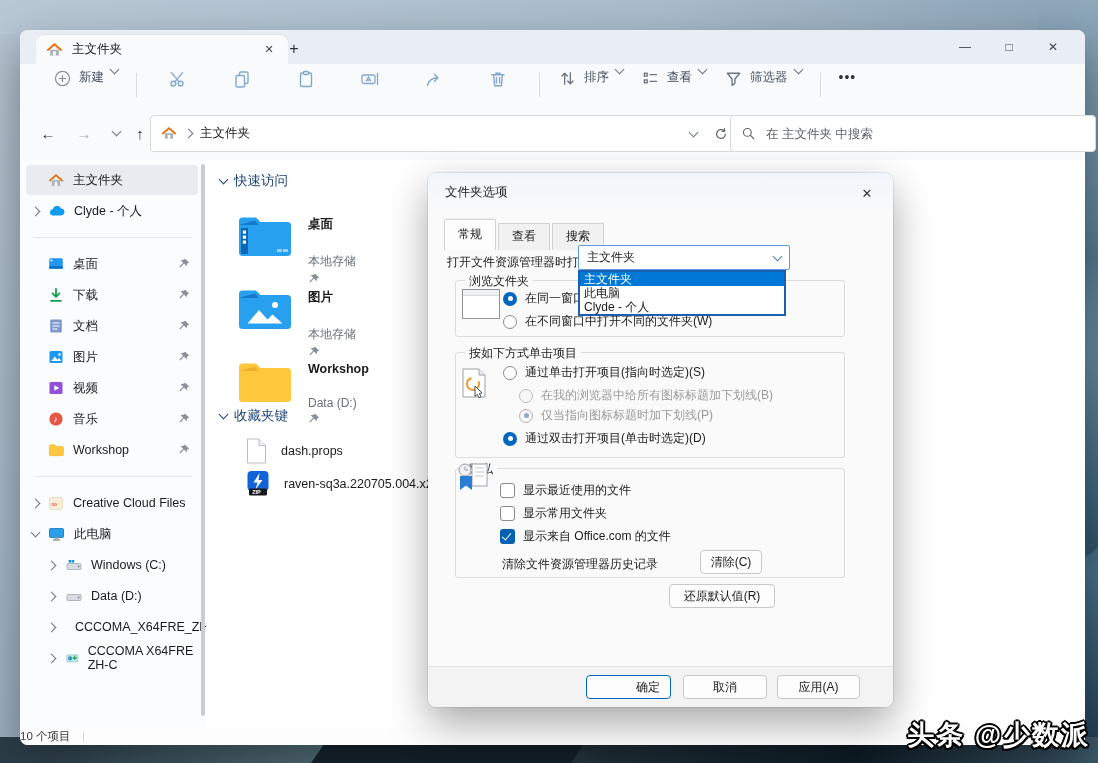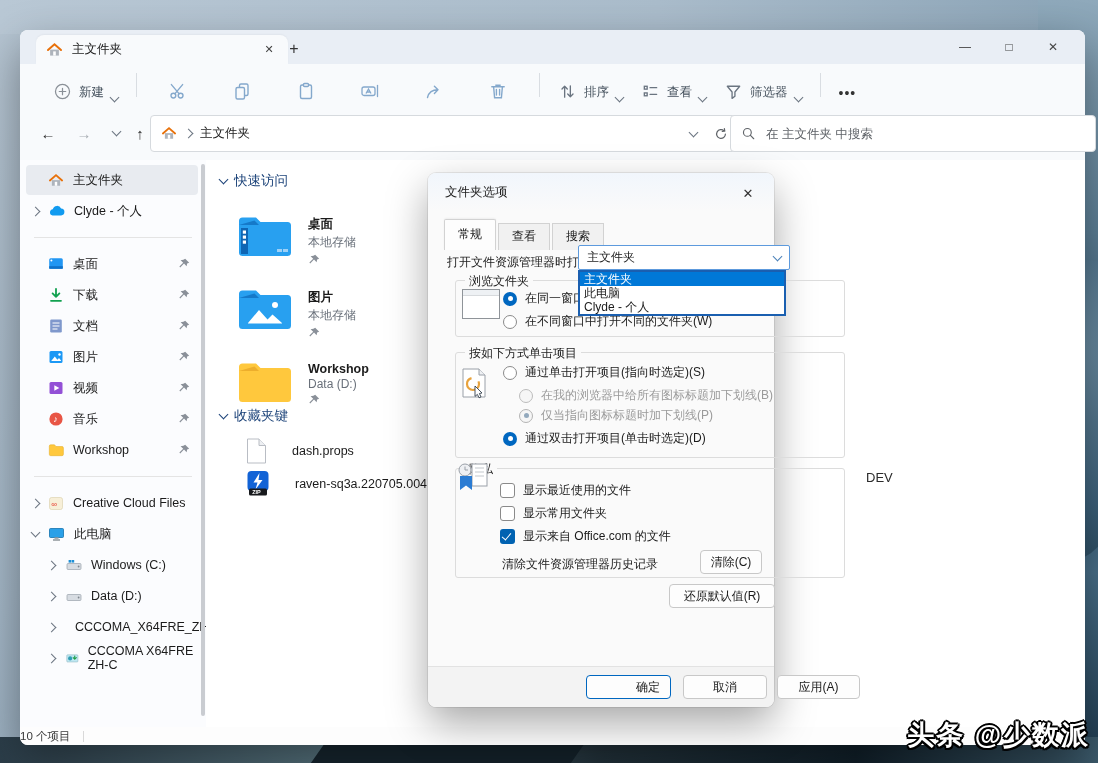--- a/index.html
+++ b/index.html
@@ -22,21 +22,21 @@
   .tabstrip{position:absolute;left:0;top:0;right:0;height:34px;background:#e9eef5;border-radius:8px 8px 0 0;}
   .etab{position:absolute;left:16px;top:5px;width:232px;height:29px;background:#f8fafc;border-radius:8px 8px 0 0;
     display:flex;align-items:center;gap:9px;padding:0 10px;font-size:12.5px;box-shadow:0 -1px 2px rgba(0,0,0,.04);}
   .etab-close{margin-left:auto;color:#444;font-size:11px;width:18px;height:18px;display:flex;align-items:center;justify-content:center;border-radius:3px;}
   .newtab{position:absolute;left:262px;top:7px;width:24px;height:24px;display:flex;align-items:center;justify-content:center;color:#333;font-size:16px;border-radius:4px;}
   .wincontrols{position:absolute;right:10px;top:4px;display:flex;}
   .wincontrols span{width:44px;height:26px;display:flex;align-items:center;justify-content:center;color:#454545;font-size:12px;}
 
   .cmdbar{position:absolute;left:0;top:34px;right:0;height:42px;background:#f8fafc;border-bottom:1px solid #e4e8ed;
     display:flex;align-items:center;padding-left:24px;}
-  .tbtn{height:32px;display:flex;align-items:flex-end;gap:7px;padding:0 9px;border-radius:4px;font-size:12.5px;color:#44505c;}
+  .tbtn{height:32px;display:flex;align-items:flex-start;gap:7px;padding:0 9px;border-radius:4px;font-size:12.5px;color:#44505c;}
   .ibtn{width:46px;justify-content:center;}
   .vdiv{width:1px;height:24px;background:#d9dde2;margin:0 9px;}
   .chev{width:6px;height:6px;border-right:1.4px solid #6a7480;border-bottom:1.4px solid #6a7480;transform:rotate(45deg);display:inline-block;margin-top:-3px;}
   .chev.r{transform:rotate(-45deg);margin-top:0;}
   .more-dots{font-size:14px;letter-spacing:1px;color:#333;}
 
   .navbar{position:absolute;left:0;top:76px;right:0;height:54px;background:#f8fafc;border-bottom:1px solid #e7eaee;}
   .navarrow{position:absolute;top:13px;width:28px;height:28px;display:flex;align-items:center;justify-content:center;font-size:15px;color:#2f2f2f;border-radius:4px;}
   .navarrow.dim{color:#a8adb3;}
   .addrbar{position:absolute;left:130px;top:9px;width:568px;height:35px;background:#fff;border:1px solid #d6dade;border-radius:4px;
@@ -57,31 +57,31 @@
   .srow .pin{position:absolute;right:8px;top:9px;}
   .sdiv{height:1px;background:#e4e4e4;margin:11px 14px;}
   .sscroll{position:absolute;right:1px;top:4px;width:4px;height:552px;background:#c9ccd1;border-radius:2px;}
 
   .content{flex:1;position:relative;background:#fff;}
   .sechead{position:absolute;left:14px;display:flex;align-items:center;gap:7px;font-size:13.5px;color:#1c4379;}
   .sechead .chev{border-color:#1c4379;}
   .tile{position:absolute;left:30px;display:flex;gap:14px;}
   .tile .tinfo{padding-top:4px;font-size:12.5px;}
   .tile .tname{font-weight:700;}
-  .tile .tloc{color:#69707a;font-size:12px;margin-top:1px;}
+  .tile .tloc{color:#69707a;font-size:12px;margin-top:20px;}
   .tile .tpin{margin-top:3px;}
-  .frow{position:absolute;left:40px;display:flex;align-items:center;gap:25px;font-size:12.5px;}
+  .frow{position:absolute;left:40px;display:flex;align-items:center;gap:14px;font-size:12.5px;}
   .devtxt{position:absolute;left:660px;top:310px;font-size:13px;color:#2b2b2b;}
 
   .statusbar{position:absolute;left:0;bottom:0;right:0;height:18px;background:#fdfdfd;border-radius:0 0 8px 8px;
     display:flex;align-items:center;font-size:11.5px;color:#3a3a3a;gap:12px;}
   .statusbar .stdiv{width:1px;height:11px;background:#d9d9d9;}
 
   
-  #dialog{position:absolute;left:428px;top:173px;width:346px;height:534px;background:#fafafa;border-radius:8px;
+  #dialog{position:absolute;left:428px;top:173px;width:465px;height:534px;background:#fafafa;border-radius:8px;
     box-shadow:0 16px 40px rgba(0,0,0,.35),0 0 0 1px rgba(0,0,0,.08);font-size:12px;}
   #dialog:before{content:"";position:absolute;left:0;top:0;right:0;height:38px;border-radius:8px 8px 0 0;
     background:linear-gradient(#f1f6fc,#fafafa);}
   .dtitle{position:absolute;left:17px;top:11px;font-size:12.5px;}
   .dclose{position:absolute;right:14px;top:8px;width:24px;height:24px;display:flex;align-items:center;justify-content:center;font-size:13px;color:#333;}
   .dtabs{position:absolute;left:16px;top:46px;display:flex;align-items:flex-end;}
   .dtab{padding:4px 13px 5px;border:1px solid #d2d2d2;border-bottom:none;background:#f1f1f1;margin-right:2px;font-size:12px;}
   .dtab.active{background:#fdfdfd;padding:6px 13px 7px;border-radius:2px 2px 0 0;box-shadow:0 -1px 2px rgba(0,0,0,.05);}
   .dlabel{position:absolute;left:19px;top:81px;}
   .combo{position:absolute;left:150px;top:72px;width:212px;height:25px;background:#fff;border:1px solid #5d9add;border-radius:2px;

